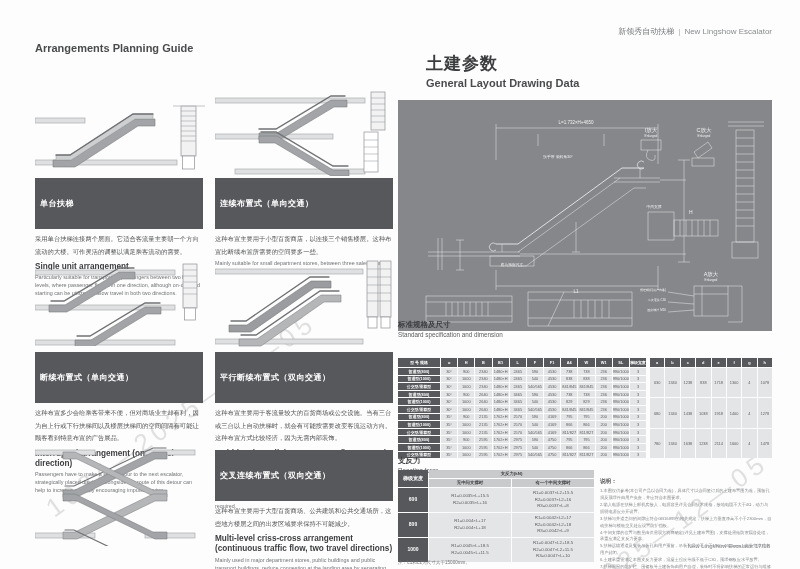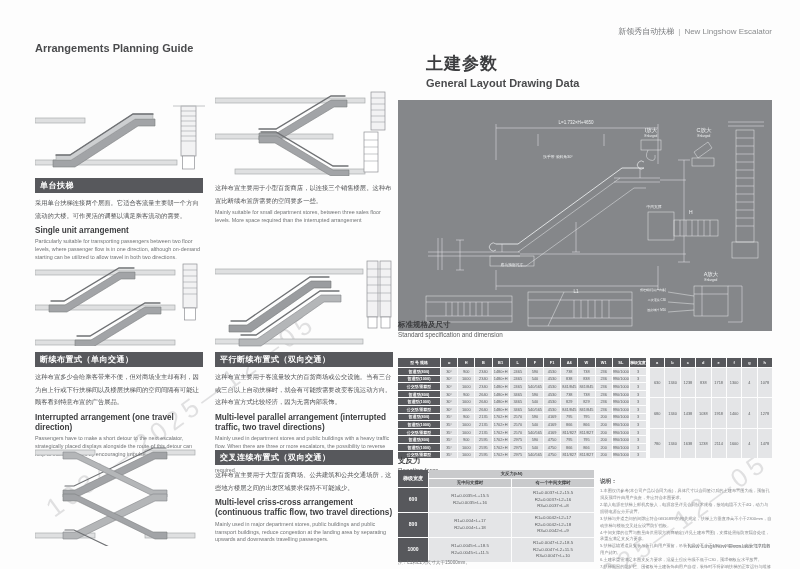--- a/index.html
+++ b/index.html
@@ -17,21 +17,21 @@
   #hdr .zh { color:#77797c; }
   #hdr .sep { margin:0 4px; color:#aaacae; }
 
   
   #lp { position:absolute; left:35px; top:0; width:360px; height:569px; }
   .pg-title-zh { font-size:17px; font-weight:bold; color:#3c3d3f; letter-spacing:1px; }
   .pg-title-en { font-size:11px; font-weight:bold; color:#4a4b4d; margin-top:2px; }
 
   .sec { position:absolute; }
   .banner { background:#57585c; color:#fff; font-size:8px; font-weight:bold;
-            padding:2px 5px; letter-spacing:.5px; }
+            padding:20px 5px; letter-spacing:.5px; }
   .zh-txt { font-size:6.3px; line-height:2.0; color:#515254; margin-top:4px; }
   .en-head { font-size:8.2px; font-weight:bold; color:#3c3d3f; margin-top:4px; line-height:1.25; }
   .en-txt { font-size:5.4px; line-height:1.45; color:#737577; margin-top:2px; }
 
   .diag { position:absolute; }
   svg { display:block; }
 
   
   #rp { position:absolute; left:398px; top:0; width:374px; height:569px; }
   #draw-panel { position:absolute; left:0; top:100px; width:374px; height:231px; background:#85878a; }
@@ -130,20 +130,21 @@
     </div>
 
     <div class="sec" style="left:0; top:178px; width:168px;">
       <div class="banner">单台扶梯</div>
       <div class="zh-txt">采用单台扶梯连接两个层面。它适合客流量主要朝一个方向流动的大楼。可作灵活的调整以满足乘客流动的需要。</div>
       <div class="en-head">Single unit arrangement</div>
       <div class="en-txt">Particularly suitable for transporting passengers between two floor levels, where passenger flow is in one direction, although on-demand starting can be utilized to allow travel in both two directions.</div>
     </div>
 
     <div class="sec" style="left:180px; top:178px; width:178px;">
+      <div class="banner">连续布置式（单向交通）</div>
       <div class="zh-txt">这种布置主要用于小型百货商店，以连接三个销售楼层。这种布置比断续布置所需要的空间要多一些。</div>
       <div class="en-txt">Mainly suitable for small department stores, between three sales floor levels. More space required than the interrupted arrangement</div>
     </div>
 
     <div class="diag" style="left:0; top:258px;">
       <svg width="170" height="88" viewBox="0 0 170 88">
         <rect x="0" y="12" width="140" height="5" fill="#dfe0e1" stroke="#aaacae" stroke-width="0.7"></rect>
         <rect x="0" y="47" width="140" height="5" fill="#dfe0e1" stroke="#aaacae" stroke-width="0.7"></rect>
         <rect x="0" y="82" width="140" height="5" fill="#dfe0e1" stroke="#aaacae" stroke-width="0.7"></rect>
         <polygon points="14,47 30,47 84,14 100,14 100,21 86,21 32,54 14,54" fill="#a2a4a7" stroke="#7d7f82" stroke-width="0.6"></polygon>

